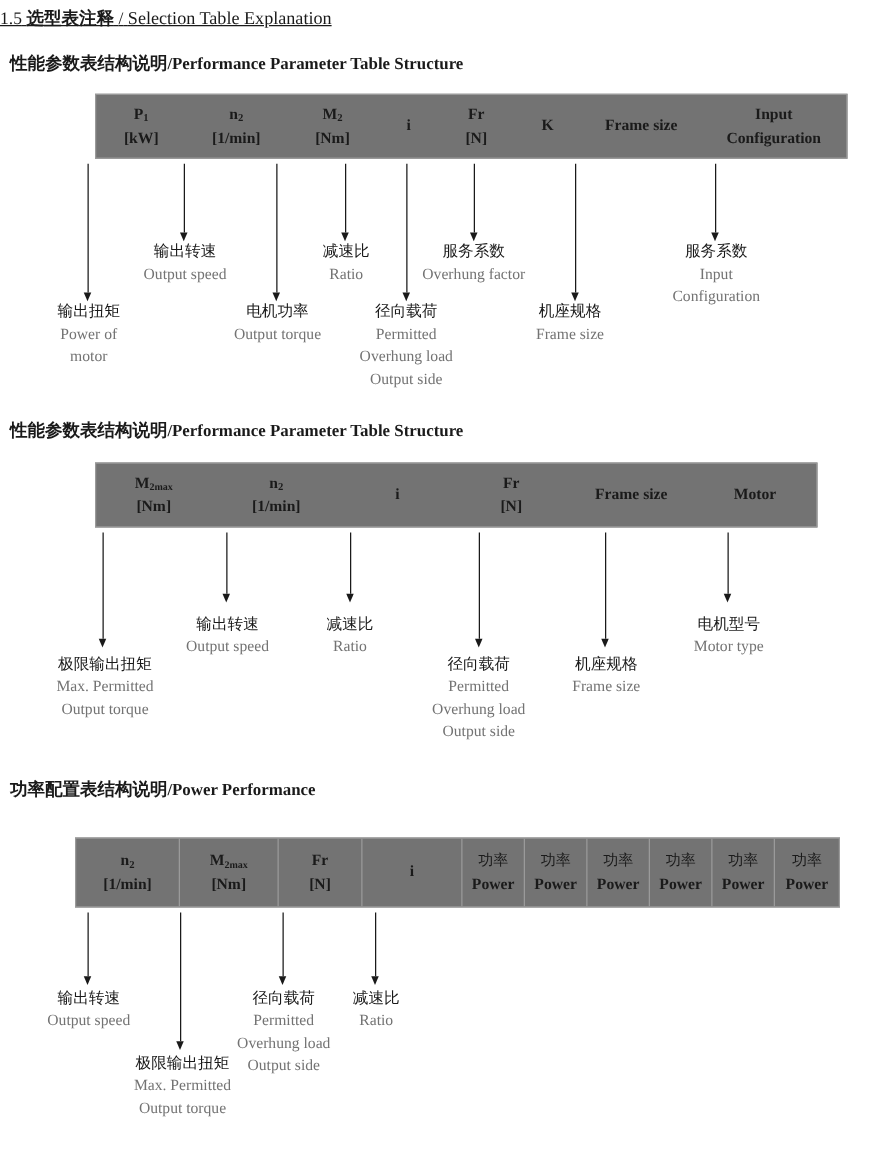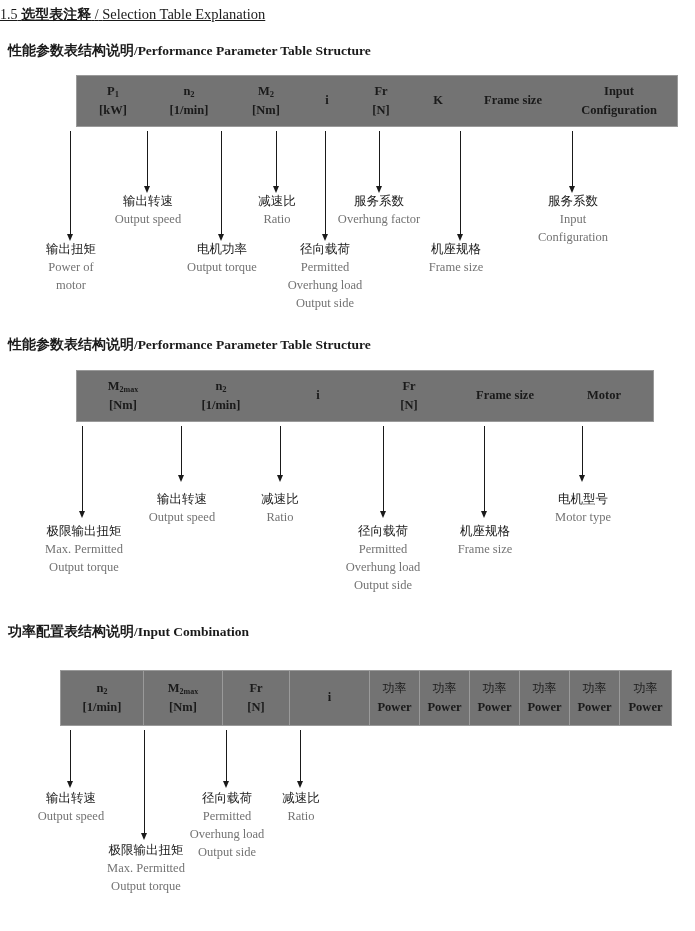--- a/index.html
+++ b/index.html
@@ -344,21 +344,21 @@
   <span class="en">Permitted</span>
   <span class="en">Overhung load</span>
   <span class="en">Output side</span>
 </div>
 <div class="anno" style="left:485px; top:522px;">
   <span class="cn">机座规格</span>
   <span class="en">Frame size</span>
 </div>
 
 <div class="section-head" style="top:623px;">
-  <span class="cn">功率配置表结构说明</span><span class="sep">/</span><span class="en">Input Combination</span>
+  <span class="cn">功率配置表结构说明</span><span class="sep">/</span><span class="en">Power Performance</span>
 </div>
 
 <div class="tbl divided" style="left:36px; top:670px; width:612px; height:56px;">
   <div class="cell" style="width:82px;">
     <span class="l1"><span>n</span><sub>2</sub></span>
     <span class="l2">[1/min]</span>
   </div>
   <div class="cell" style="width:79px;">
     <span class="l1"><span>M</span><span class="sm">2max</span></span>
     <span class="l2">[Nm]</span>

